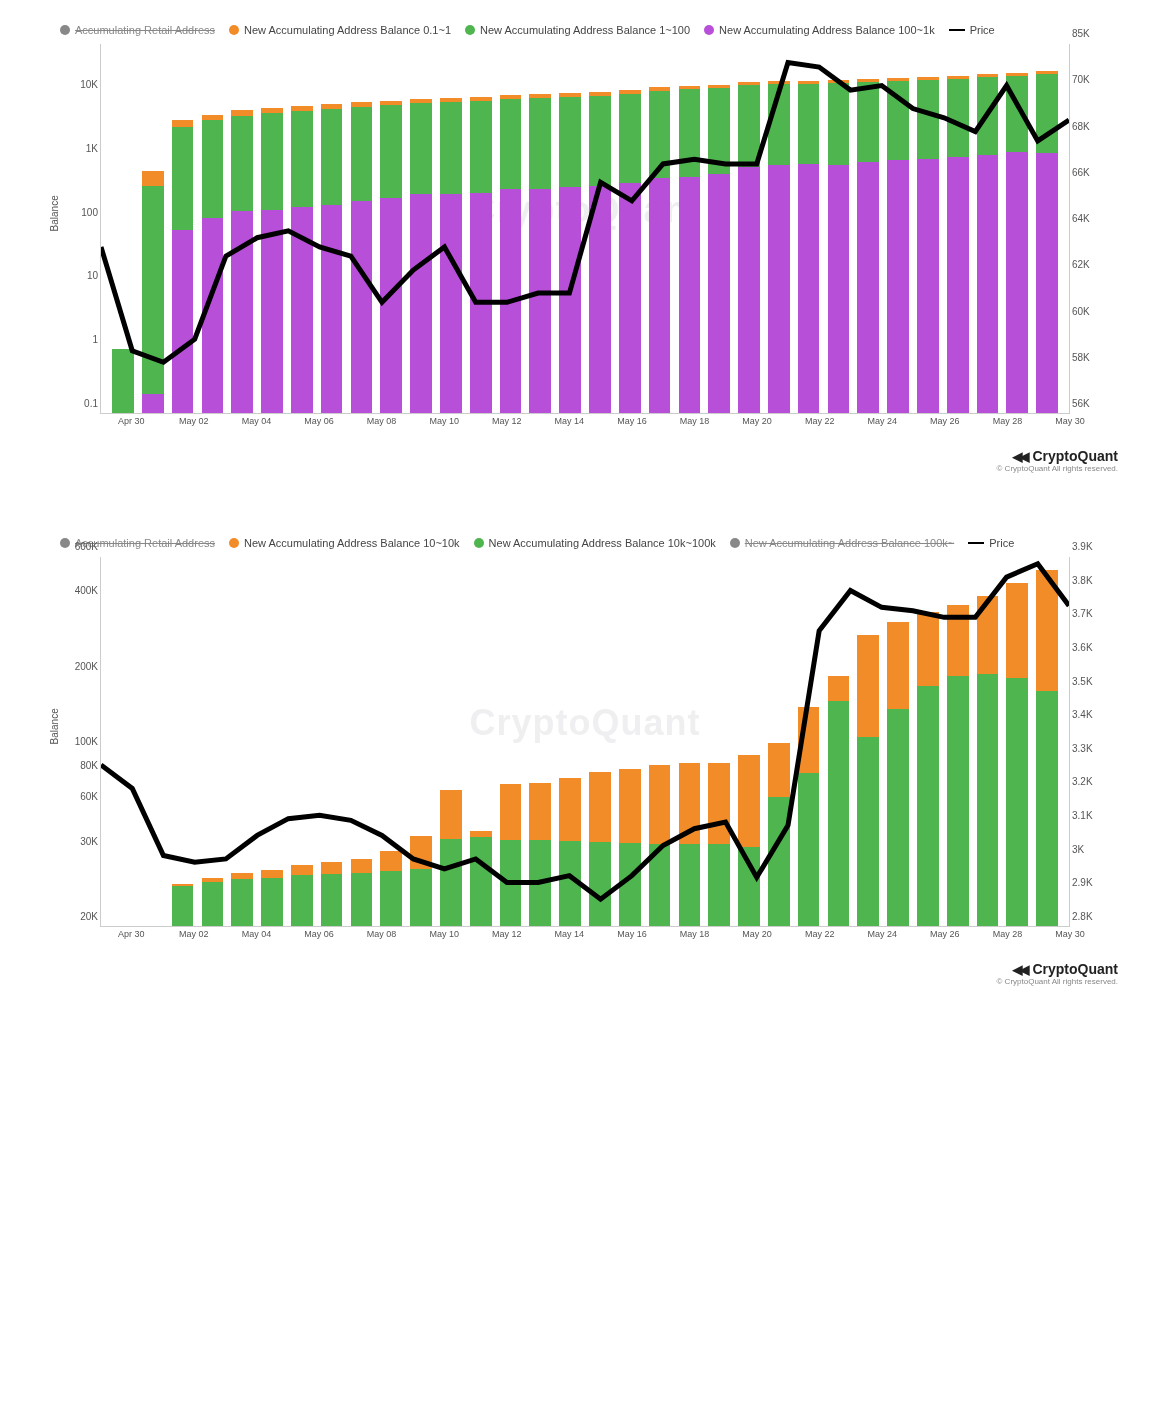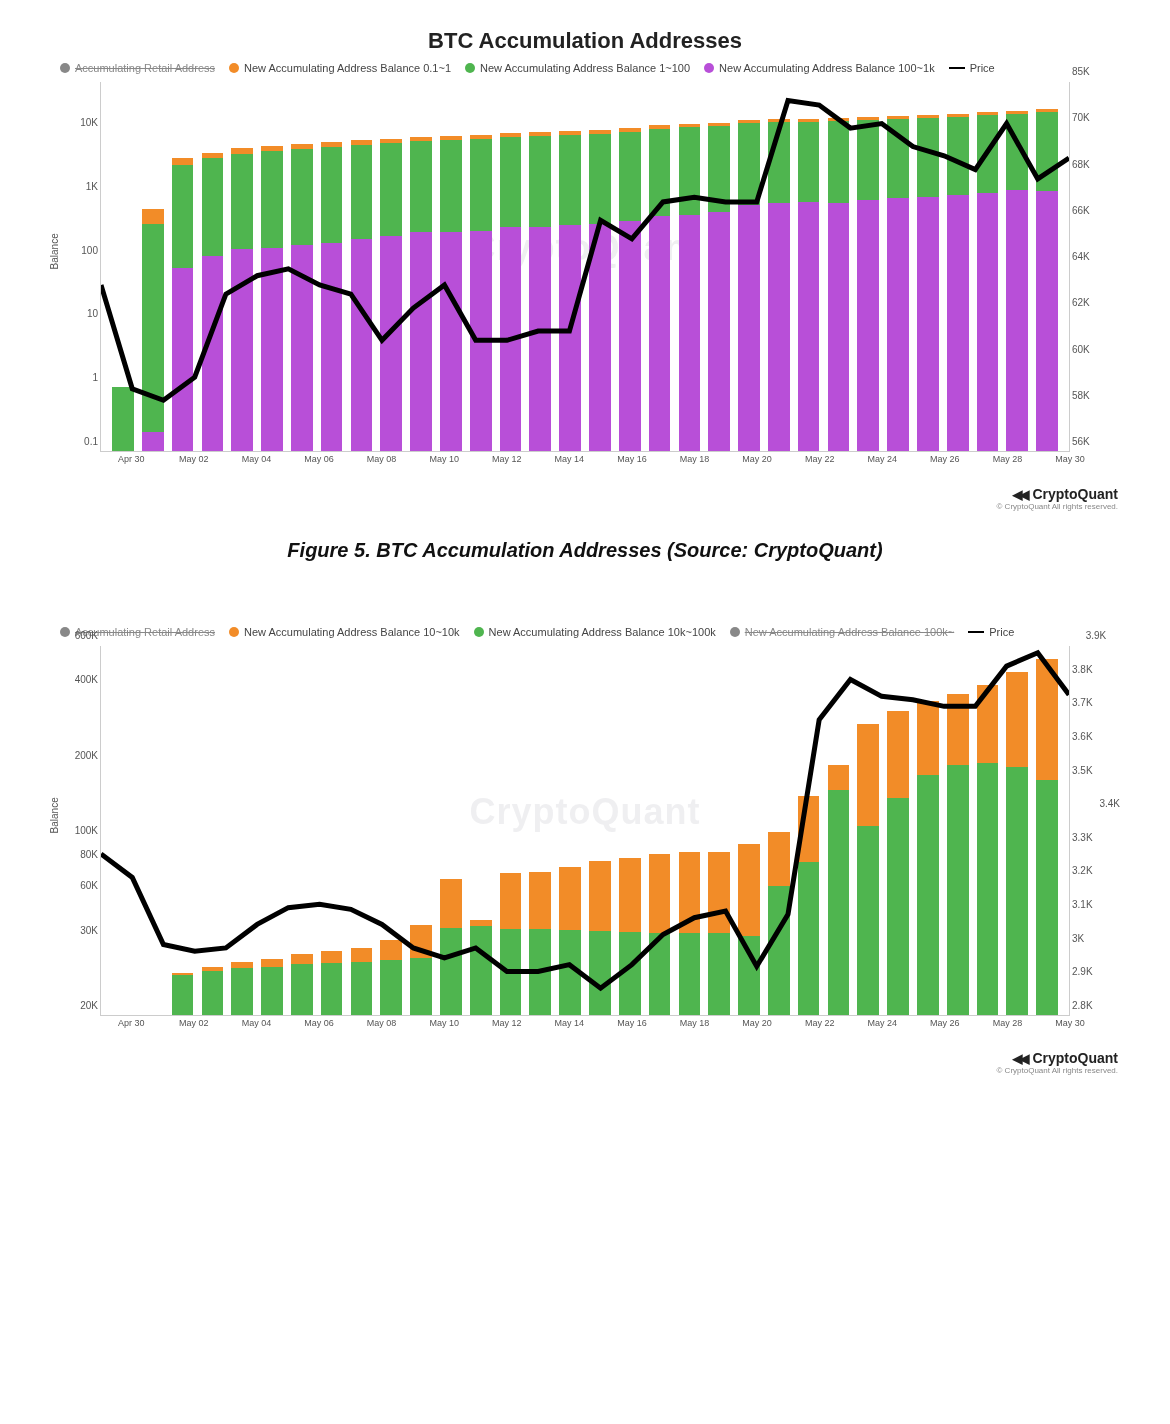--- a/index.html
+++ b/index.html
@@ -110,21 +110,20 @@
     font-weight: 700;
     font-style: italic;
     margin: 28px 0 10px;
     color: #111;
   }
 </style>
 </head>
 <body>
 
 <div class="chart-block">
-  <div class="chart-title">BTC Accumulation Addresses</div>
 
   <div class="legend-row">
     <span class="legend-item">
         <span class="legend-dot" style="background:#888"></span>
         <span class="strike">Accumulating Retail Address</span>
       </span>
     <span class="legend-item">
         <span class="legend-dot" style="background:#f28c28"></span>
         <span>New Accumulating Address Balance 0.1~1</span>
       </span>
@@ -410,21 +409,20 @@
         <div class="x-tick" style="left: 87.0968%;">May 26</div>
         <div class="x-tick" style="left: 93.5484%;">May 28</div>
         <div class="x-tick" style="left: 100%;">May 30</div>
       </div>
   </div>
   <div class="brand">
     <span class="brand-icon">◀◀</span>
     <span>CryptoQuant</span>
     <span class="brand-sub">© CryptoQuant All rights reserved.</span>
   </div>
-  <div class="caption">Figure 5. BTC Accumulation Addresses  (Source: CryptoQuant)</div>
 </div>
 
 <div class="chart-block">
 
   <div class="legend-row">
     <span class="legend-item">
         <span class="legend-dot" style="background:#888"></span>
         <span class="strike">Accumulating Retail Address</span>
       </span>
     <span class="legend-item">
@@ -457,26 +455,26 @@
         <div class="y-tick" style="bottom: 88.088%;">400K</div>
         <div class="y-tick" style="bottom: 100.01%;">600K</div>
       </div>
     <div class="y-right-ticks" id="eth-yr">
         <div class="y-tick" style="bottom: 0%;">2.8K</div>
         <div class="y-tick" style="bottom: 9.09091%;">2.9K</div>
         <div class="y-tick" style="bottom: 18.1818%;">3K</div>
         <div class="y-tick" style="bottom: 27.2727%;">3.1K</div>
         <div class="y-tick" style="bottom: 36.3636%;">3.2K</div>
         <div class="y-tick" style="bottom: 45.4545%;">3.3K</div>
-        <div class="y-tick" style="bottom: 54.5455%; text-align: right;">3.4K</div>
+        <div class="y-tick" style="bottom: 54.5455%;">3.4K</div>
         <div class="y-tick" style="bottom: 63.6364%;">3.5K</div>
         <div class="y-tick" style="bottom: 72.7273%;">3.6K</div>
         <div class="y-tick" style="bottom: 81.8182%;">3.7K</div>
         <div class="y-tick" style="bottom: 90.9091%;">3.8K</div>
-        <div class="y-tick" style="bottom: 100%; text-align: center;">3.9K</div>
+        <div class="y-tick" style="bottom: 100%;">3.9K</div>
       </div>
     <div class="plot-area">
       <div class="watermark">CryptoQuant</div>
       <div class="bars" id="eth-bars">
           <div class="bar-slot">
             <div class="bar-stack"></div>
           </div>
           <div class="bar-slot">
             <div class="bar-stack"></div>
           </div>

